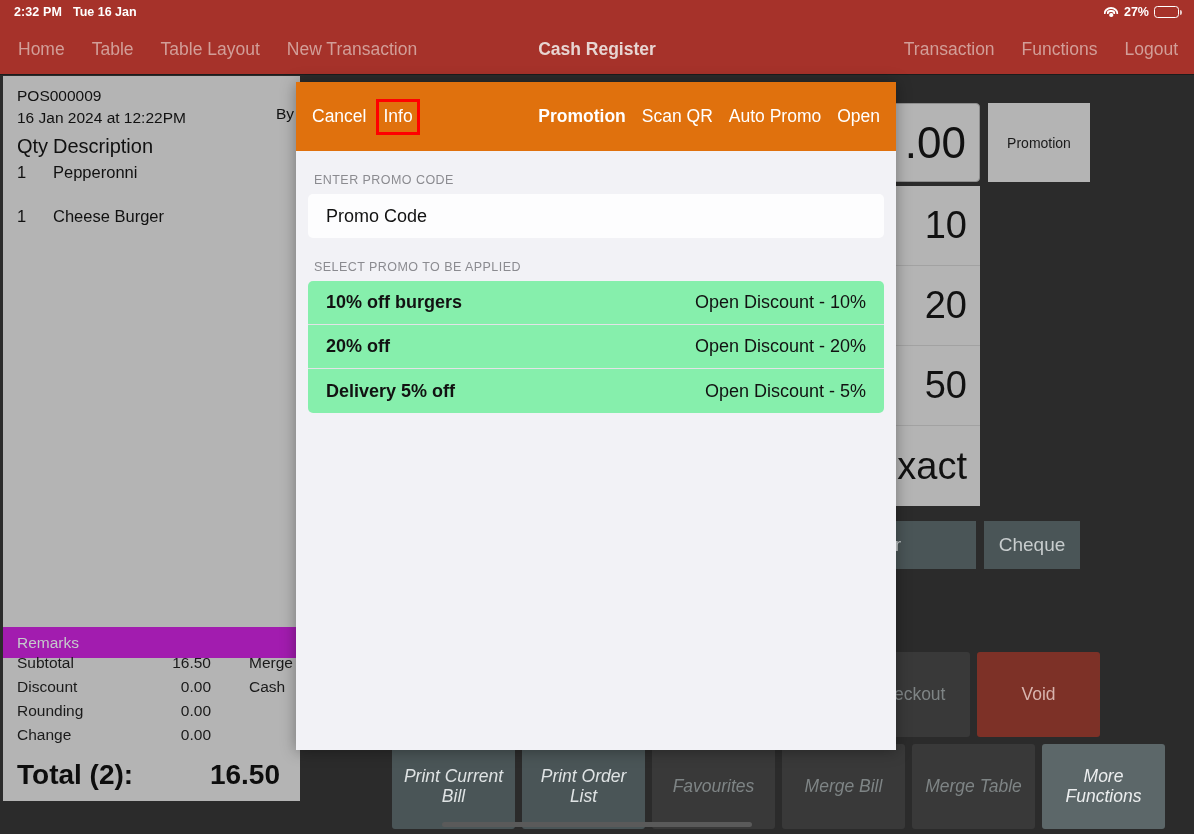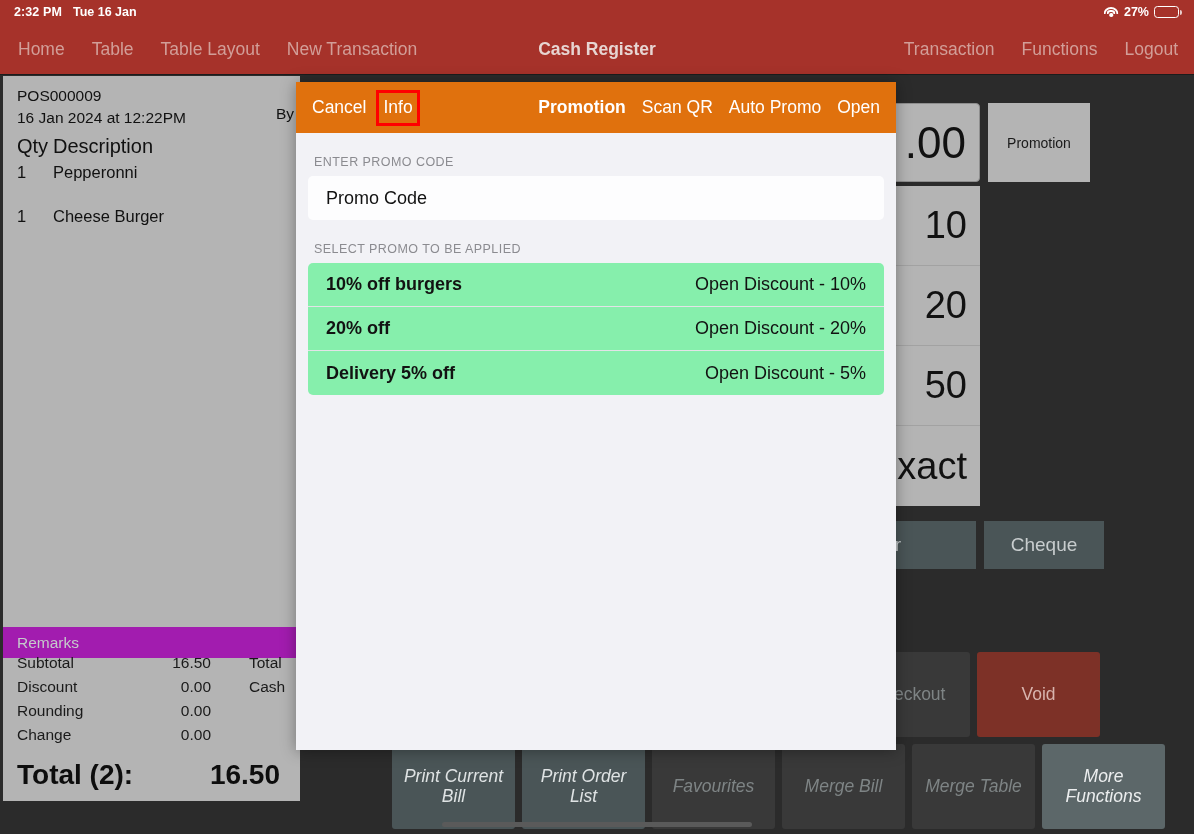--- a/index.html
+++ b/index.html
@@ -104,21 +104,21 @@
     height: 80px; background: #b4b4b4; border-bottom: 1px solid #a2a2a2;
     display: flex; align-items: center; justify-content: flex-end;
     padding-right: 13px; font-size: 38px; color: #111;
   }
   .quickbtn:last-child { border-bottom: none; }
   .paybtn-row { position: absolute; left: 768px; top: 521px; display: flex; gap: 8px; }
   .paybtn {
     width: 208px; height: 48px; background: #4a5557; color: #c8cdce;
     font-size: 19px; display: flex; align-items: center; justify-content: center;
   }
-  .paybtn.cheque { width: 120px; }
+  .paybtn.cheque { width: 96px; }
 
   
   .actions { position: absolute; left: 392px; top: 652px; }
   .act-row { display: flex; gap: 7px; }
   .act-row + .act-row { margin-top: 7px; font-style: italic; }
   .act {
     width: 123px; height: 85px; border-radius: 3px;
     display: flex; align-items: center; justify-content: center; text-align: center;
     font-size: 17.5px; line-height: 1.12; padding: 0 4px;
   }
@@ -132,21 +132,21 @@
     width: 310px; height: 5px; background: #5a5a5a; border-radius: 3px;
   }
 
   
   .modal {
     position: absolute; left: 296px; top: 82px; width: 600px; height: 668px;
     background: #f2f2f6; box-shadow: 0 1px 14px rgba(0,0,0,.35);
     overflow: hidden;
   }
   .modal-bar {
-    height: 51px; background: #e0710d; display: flex; align-items: center;
+    height: 69px; background: #e0710d; display: flex; align-items: center;
     padding: 0 16px; color: #ffffff; font-size: 17.5px;
   }
   .mb-left { display: flex; align-items: center; gap: 10px; }
   .mb-right { margin-left: auto; display: flex; align-items: center; gap: 16px; }
   .mb-title { font-weight: bold; }
   .mb-info-wrap { position: relative; padding: 4px 7px; }
   .hl-box {
     position: absolute; left: 0; top: -3px; right: 0; bottom: -4px;
     border: 3px solid #ff0000; pointer-events: none;
   }
@@ -227,21 +227,21 @@
         <span class="d">Cheese Burger</span>
       </div>
     </div>
 
     <div class="remarks">Remarks</div>
 
     <div class="totals">
       <div class="tot-row">
         <span class="tot-label">Subtotal</span>
         <span class="tot-val">16.50</span>
-        <span class="tot-label2">Total</span>
+        <span class="tot-label2">Merge</span>
       </div>
       <div class="tot-row">
         <span class="tot-label">Discount</span>
         <span class="tot-val">0.00</span>
         <span class="tot-label2">Cash</span>
       </div>
       <div class="tot-row">
         <span class="tot-label">Rounding</span>
         <span class="tot-val">0.00</span>
       </div>

